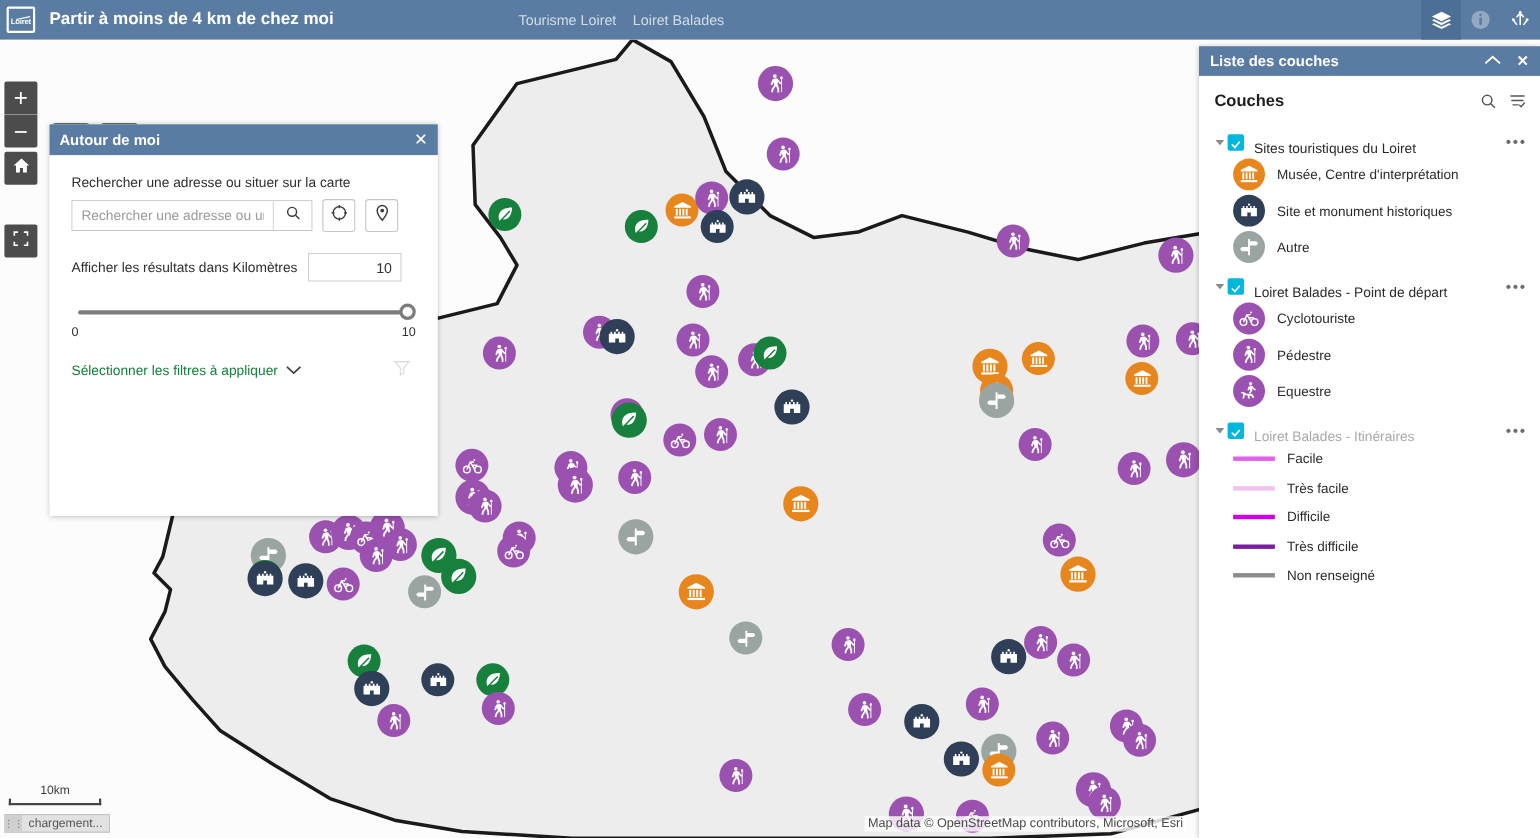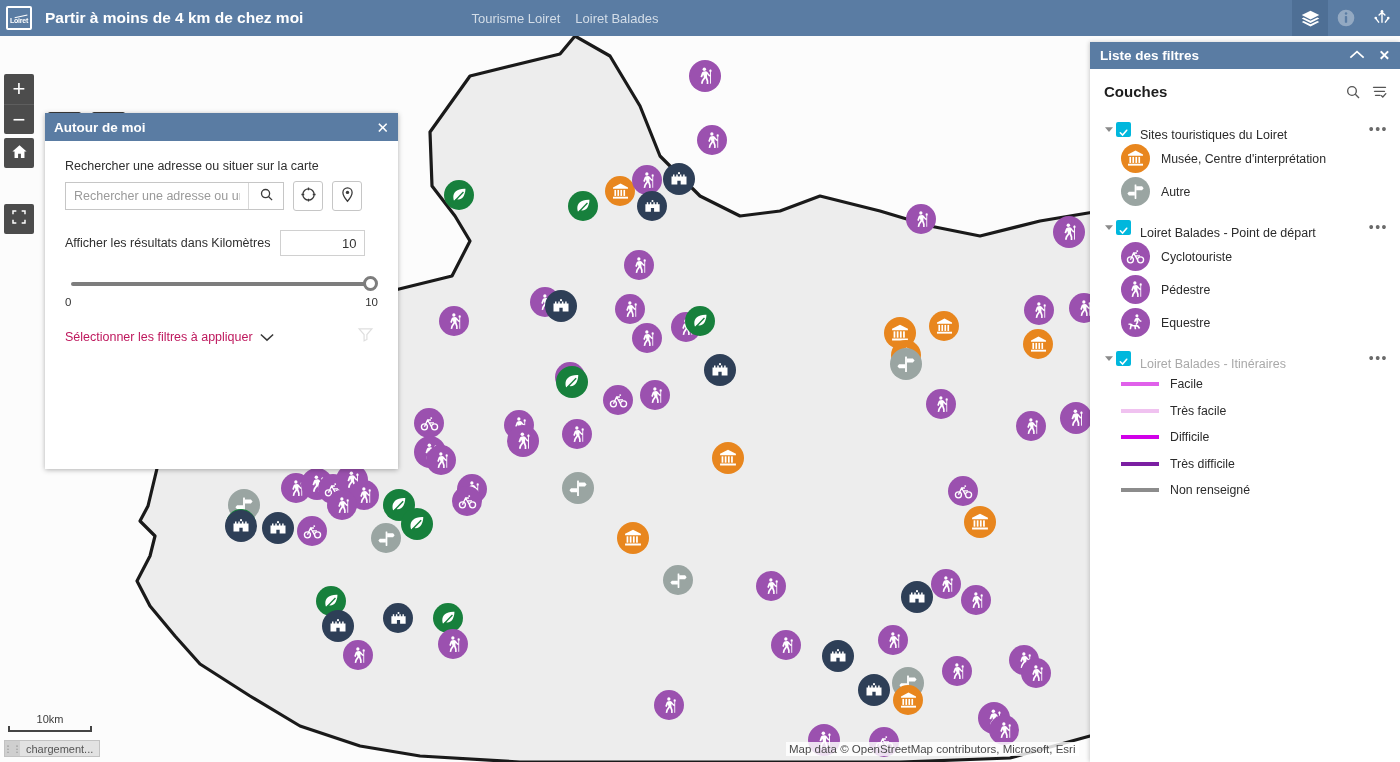--- a/index.html
+++ b/index.html
@@ -152,21 +152,21 @@
   #slider-track {
     position: absolute; left: 6px; right: 6px; top: 4px; height: 4px;
     background: #7d7d7d; border-radius: 2px;
   }
   #slider-thumb {
     position: absolute; right: 0px; top: -2px; width: 15px; height: 15px;
     background: #fff; border: 3px solid #7d7d7d; border-radius: 50%; cursor: pointer;
   }
   #slider-ticks { display: flex; justify-content: space-between; margin-top: 6px; font-size: 11.5px; color: #333; }
   #filter-row { display: flex; align-items: center; margin-top: 18px; }
-  #filter-label { font-size: 12.5px; color: #be185d; cursor: pointer; }
+  #filter-label { font-size: 12.5px; color: #15803d; cursor: pointer; }
   #filter-caret { margin-left: 7px; cursor: pointer; }
   #filter-icon { margin-left: auto; margin-right: 4px; opacity: 0.32; }
 
   
   #layer-panel {
     position: absolute; right: 0; top: 42px; width: 310px; height: 720px;
     background: #ffffff; box-shadow: -1px 0 4px rgba(0,0,0,0.18); z-index: 50;
   }
   #layer-head {
     height: 27px; background: #5a7ca3; color: #fff;
@@ -1210,21 +1210,21 @@
           <svg width="17" height="17" viewBox="0 0 24 24" fill="none" stroke="#9a9a9a" stroke-width="1.7">
             <path d="M3 4h18l-7 8v7l-4 2v-9z"></path>
           </svg>
         </span>
       </div>
     </div>
   </div>
 
   <div id="layer-panel">
     <div id="layer-head">
-      <span>Liste des filtres</span>
+      <span>Liste des couches</span>
       <span class="hd-actions">
         <span>
           <svg width="16" height="11" viewBox="0 0 18 11" fill="none" stroke="#ffffff" stroke-width="1.9">
             <path d="M1.5 9 9 2.2 16.5 9"></path>
               <path d="M1.5 5.2 9 -1.6 16.5 5.2" opacity="0"></path>
           </svg>
         </span>
         <span>✕</span>
       </span>
     </div>
@@ -1272,20 +1272,29 @@
                   <rect x="4.3" y="10" width="2.1" height="7.6"></rect>
                   <rect x="8.1" y="10" width="2.1" height="7.6"></rect>
                   <rect x="11.9" y="10" width="2.1" height="7.6"></rect>
                   <rect x="15.7" y="10" width="2.1" height="7.6"></rect>
                   <rect x="2.5" y="18.6" width="19" height="2.4"></rect>
                 </svg></span>
             </span>
             <span class="legend-text">Musée, Centre d'interprétation</span>
           </div>
           <div class="legend-item">
+            <span class="legend-ico" style="background: rgb(46, 63, 87);">
+              <span style="width: 19px; height: 19px; display: block;"><svg viewBox="0 0 24 24" fill="#fff" width="100%" height="100%">
+                  <path d="M3 9h1.8V6.6h1.8V9h2.1V6.6h1.8V9h2.6V6.6h1.8V9h2.1V6.6h1.8V9H21v9.5H14V14h-4v4.5H3z"></path>
+                  <circle cx="12" cy="5" r="1.3"></circle>
+                </svg></span>
+            </span>
+            <span class="legend-text">Site et monument historiques</span>
+          </div>
+          <div class="legend-item">
             <span class="legend-ico" style="background: rgb(154, 165, 162);">
               <span style="width: 19px; height: 19px; display: block;"><svg viewBox="0 0 24 24" fill="#fff" width="100%" height="100%">
                   <rect x="10.9" y="3" width="2.2" height="18.5" rx="0.6"></rect>
                   <path d="M12.8 5.5h7.5l2 2.4-2 2.4h-7.5z"></path>
                   <path d="M11.2 12.2H3.7l-2 2.4 2 2.4h7.5z"></path>
                 </svg></span>
             </span>
             <span class="legend-text">Autre</span>
           </div>
         </div>

